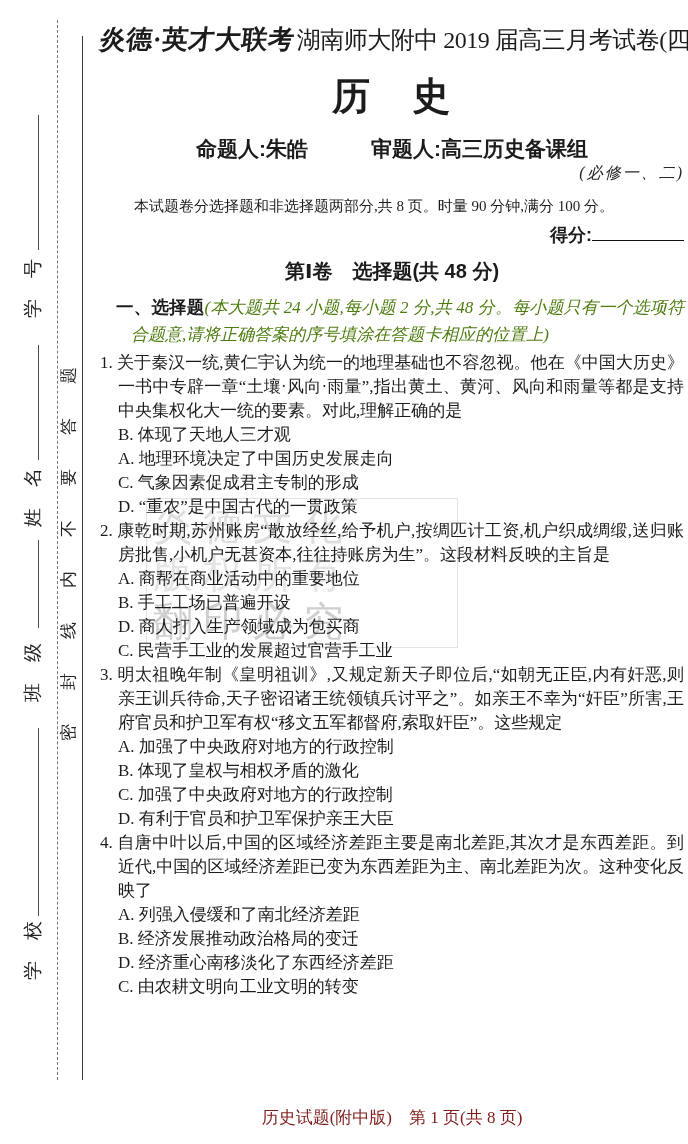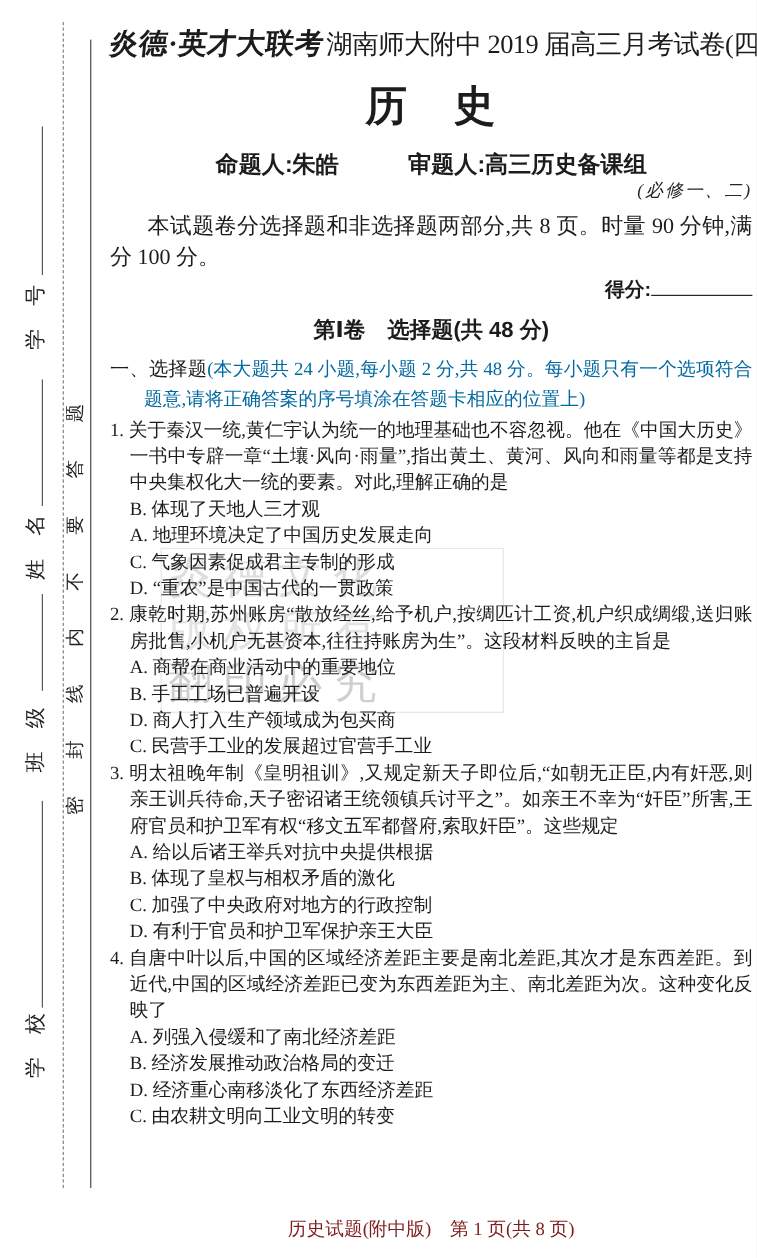--- a/index.html
+++ b/index.html
@@ -68,45 +68,46 @@
   }
   .setters {
     margin-top:13px; text-align:center; font-size:21px; font-weight:bold;
     font-family:"Liberation Sans","DejaVu Sans",sans-serif;
   }
   .module {
     margin-top:0; text-align:right; font-size:16px; font-style:italic;
     letter-spacing:2px; color:#262626;
   }
   .intro {
-    margin:8px 0 0; font-size:20px; line-height:28px; text-align:justify;
+    margin:8px 0 0; font-size:15px; line-height:28px; text-align:justify;
     text-indent:34px;
   }
   .score-row { margin-top:2px; text-align:right; height:28px; }
   .score-label {
     font-size:18px; font-weight:bold;
     font-family:Liberation Sans, sans-serif;
   }
   .score-blank {
     display:inline-block; width:92px; height:18px;
     border-bottom:1.5px solid #111;
   }
   .part-title {
     margin-top:8px; text-align:center; font-size:20px; font-weight:bold;
     font-family:"Liberation Sans","DejaVu Sans",sans-serif;
   }
   .section-head {
     margin-top:9px; line-height:27px; padding-left:31px; text-indent:-31px;
     text-align:justify; font-size:17px;
   }
   .sec-bold {
-    font-weight:normal; font-family:"Liberation Sans","DejaVu Sans",sans-serif;
+    font-weight:bold; font-family:"Liberation Sans","DejaVu Sans",sans-serif;
     font-size:17.5px;
-  }
-  .sec-note { color:#0369a1; }
+    margin-left:16px;
+  }
+  .sec-note { font-style:italic; color:#4d7c0f; }
 
   .questions { margin-top:3px; font-size:17px; line-height:24px; }
   .stem   { padding-left:18px; text-indent:-18px; text-align:justify; }
   .option { padding-left:18px; }
 
   .footer {
     position:absolute; left:100px; top:1106px; width:584px; z-index:1;
     text-align:center; font-size:17px; color:#7f1d1d;
   }
 </style>
@@ -173,21 +174,21 @@
       <div class="question">
         <div class="stem"><span>2.</span> <span>康乾时期,苏州账房“散放经丝,给予机户,按绸匹计工资,机户织成绸缎,送归账房批售,小机户无甚资本,往往持账房为生”。这段材料反映的主旨是</span></div>
         <div class="option">A. 商帮在商业活动中的重要地位</div>
         <div class="option">B. 手工工场已普遍开设</div>
         <div class="option">D. 商人打入生产领域成为包买商</div>
         <div class="option">C. 民营手工业的发展超过官营手工业</div>
       </div>
 
       <div class="question">
         <div class="stem"><span>3.</span> <span>明太祖晚年制《皇明祖训》,又规定新天子即位后,“如朝无正臣,内有奸恶,则亲王训兵待命,天子密诏诸王统领镇兵讨平之”。如亲王不幸为“奸臣”所害,王府官员和护卫军有权“移文五军都督府,索取奸臣”。这些规定</span></div>
-        <div class="option">A. 给以后诸王举兵对抗中央提供根据</div>
+        <div class="option">A. 加强了中央政府对地方的行政控制</div>
         <div class="option">B. 体现了皇权与相权矛盾的激化</div>
         <div class="option">C. 加强了中央政府对地方的行政控制</div>
         <div class="option">D. 有利于官员和护卫军保护亲王大臣</div>
       </div>
 
       <div class="question">
         <div class="stem"><span>4.</span> <span>自唐中叶以后,中国的区域经济差距主要是南北差距,其次才是东西差距。到近代,中国的区域经济差距已变为东西差距为主、南北差距为次。这种变化反映了</span></div>
         <div class="option">A. 列强入侵缓和了南北经济差距</div>
         <div class="option">B. 经济发展推动政治格局的变迁</div>
         <div class="option">D. 经济重心南移淡化了东西经济差距</div>

